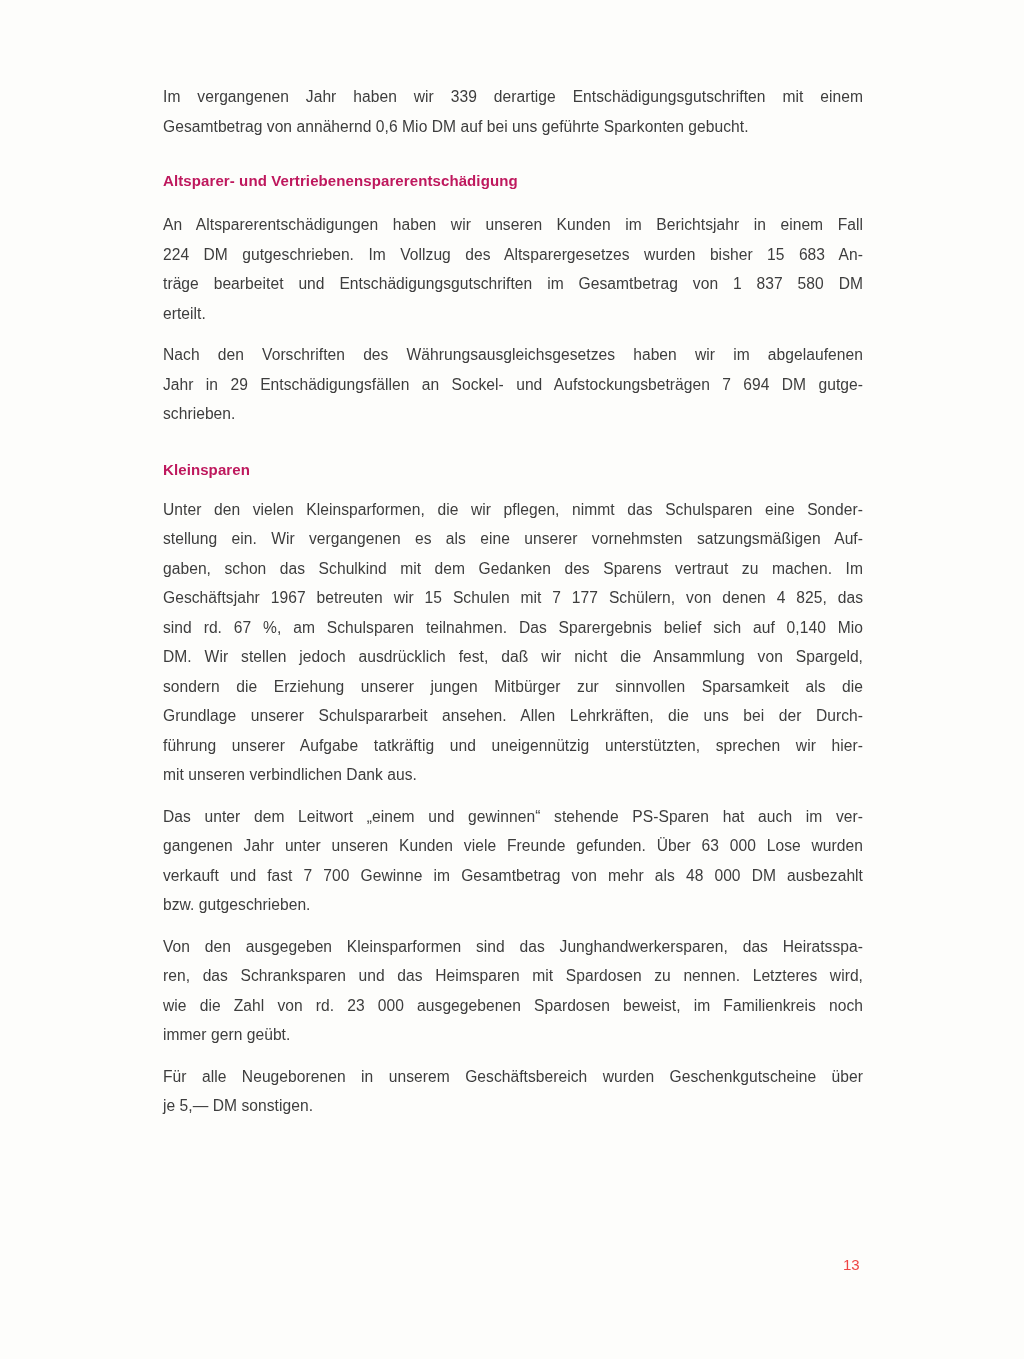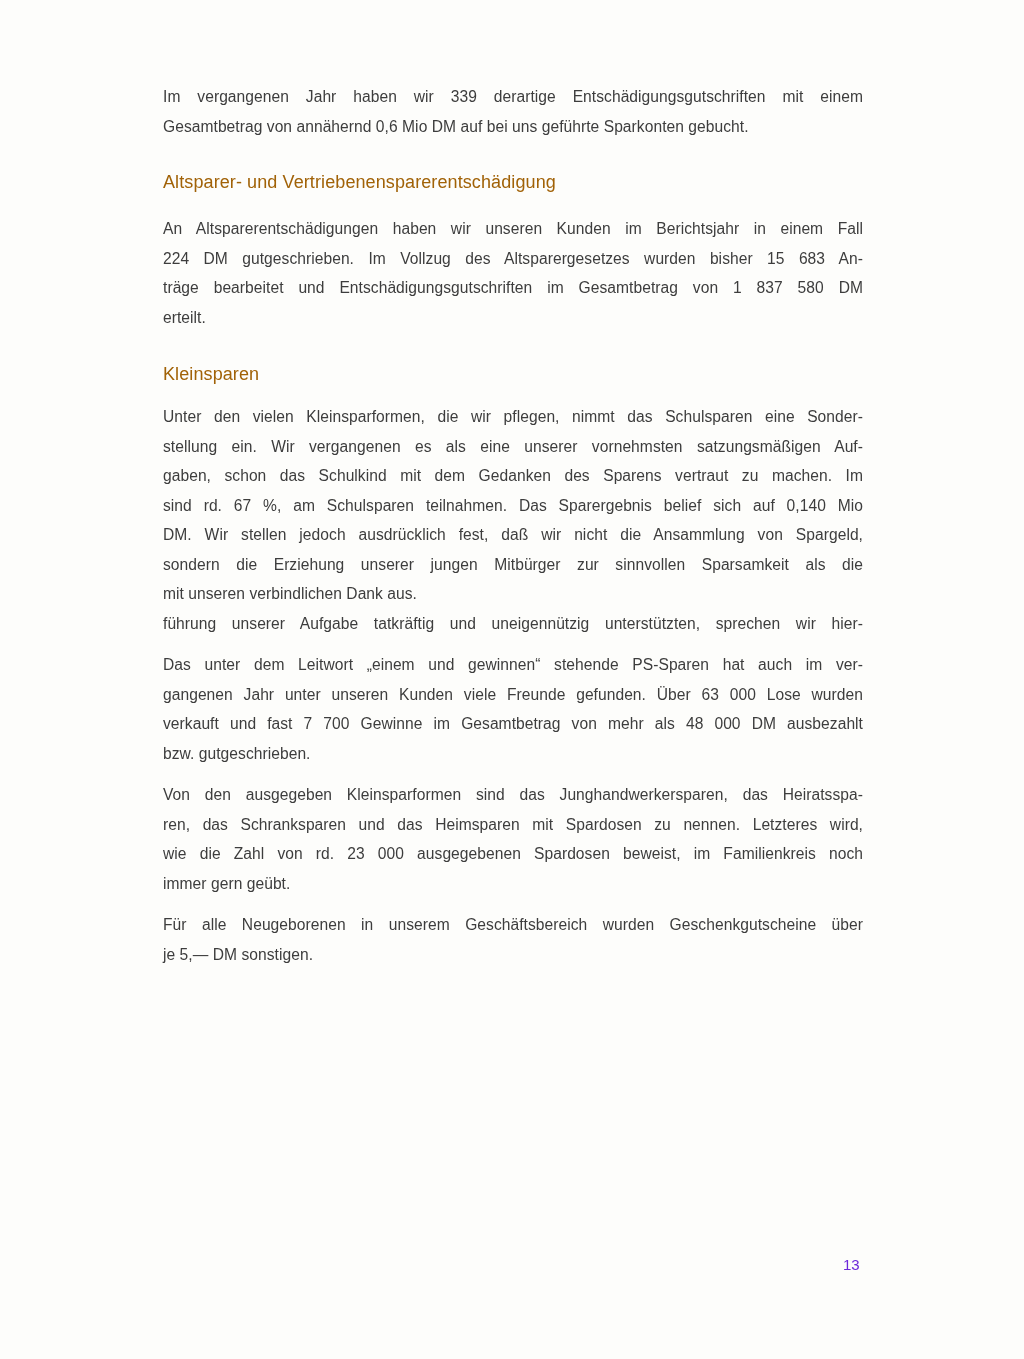--- a/index.html
+++ b/index.html
@@ -32,64 +32,71 @@
     .line {
       display: block;
       text-align: justify;
       text-align-last: justify;
       white-space: nowrap;
     }
     .line.last {
       text-align-last: left;
     }
     .heading {
-      font-size: 18px;
-      font-weight: normal;
-      color: #a16207;
+      font-size: 15px;
+      font-weight: bold;
+      color: #be185d;
       margin: 0;
       letter-spacing: 0.1px;
     }
     #h1 { margin-top: 31px; margin-bottom: 21px; }
     #h2 { margin-top: 32px; margin-bottom: 17px; }
     .page-number {
       position: absolute;
       left: 843px;
       top: 1256px;
       font-size: 15px;
-      color: #6d28d9;
+      color: #ef4444;
     }
   </style>
 </head>
 <body>
 
 <div class="page">
 
   <p class="para">
     <span class="line">Im vergangenen Jahr haben wir 339 derartige Entschädigungsgutschriften mit einem</span>
     <span class="line last">Gesamtbetrag von annähernd 0,6 Mio DM auf bei uns geführte Sparkonten gebucht.</span>
   </p>
 
   <h2 class="heading" id="h1">Altsparer- und Vertriebenensparerentschädigung</h2>
   <p class="para">
     <span class="line">An Altsparerentschädigungen haben wir unseren Kunden im Berichtsjahr in einem Fall</span>
     <span class="line">224 DM gutgeschrieben. Im Vollzug des Altsparergesetzes wurden bisher 15 683 An-</span>
     <span class="line">träge bearbeitet und Entschädigungsgutschriften im Gesamtbetrag von 1 837 580 DM</span>
     <span class="line last">erteilt.</span>
   </p>
+  <p class="para">
+    <span class="line">Nach den Vorschriften des Währungsausgleichsgesetzes haben wir im abgelaufenen</span>
+    <span class="line">Jahr in 29 Entschädigungsfällen an Sockel- und Aufstockungsbeträgen 7 694 DM gutge-</span>
+    <span class="line last">schrieben.</span>
+  </p>
 
   <h2 class="heading" id="h2">Kleinsparen</h2>
   <p class="para">
     <span class="line">Unter den vielen Kleinsparformen, die wir pflegen, nimmt das Schulsparen eine Sonder-</span>
     <span class="line">stellung ein. Wir vergangenen es als eine unserer vornehmsten satzungsmäßigen Auf-</span>
     <span class="line">gaben, schon das Schulkind mit dem Gedanken des Sparens vertraut zu machen. Im</span>
+    <span class="line">Geschäftsjahr 1967 betreuten wir 15 Schulen mit 7 177 Schülern, von denen 4 825, das</span>
     <span class="line">sind rd. 67 %, am Schulsparen teilnahmen. Das Sparergebnis belief sich auf 0,140 Mio</span>
     <span class="line">DM. Wir stellen jedoch ausdrücklich fest, daß wir nicht die Ansammlung von Spargeld,</span>
     <span class="line">sondern die Erziehung unserer jungen Mitbürger zur sinnvollen Sparsamkeit als die</span>
+    <span class="line">Grundlage unserer Schulspararbeit ansehen. Allen Lehrkräften, die uns bei der Durch-</span>
+    <span class="line">führung unserer Aufgabe tatkräftig und uneigennützig unterstützten, sprechen wir hier-</span>
     <span class="line last">mit unseren verbindlichen Dank aus.</span>
-    <span class="line">führung unserer Aufgabe tatkräftig und uneigennützig unterstützten, sprechen wir hier-</span>
   </p>
   <p class="para">
     <span class="line">Das unter dem Leitwort „einem und gewinnen“ stehende PS-Sparen hat auch im ver-</span>
     <span class="line">gangenen Jahr unter unseren Kunden viele Freunde gefunden. Über 63 000 Lose wurden</span>
     <span class="line">verkauft und fast 7 700 Gewinne im Gesamtbetrag von mehr als 48 000 DM ausbezahlt</span>
     <span class="line last">bzw. gutgeschrieben.</span>
   </p>
   <p class="para">
     <span class="line">Von den ausgegeben Kleinsparformen sind das Junghandwerkersparen, das Heiratsspa-</span>
     <span class="line">ren, das Schranksparen und das Heimsparen mit Spardosen zu nennen. Letzteres wird,</span>

